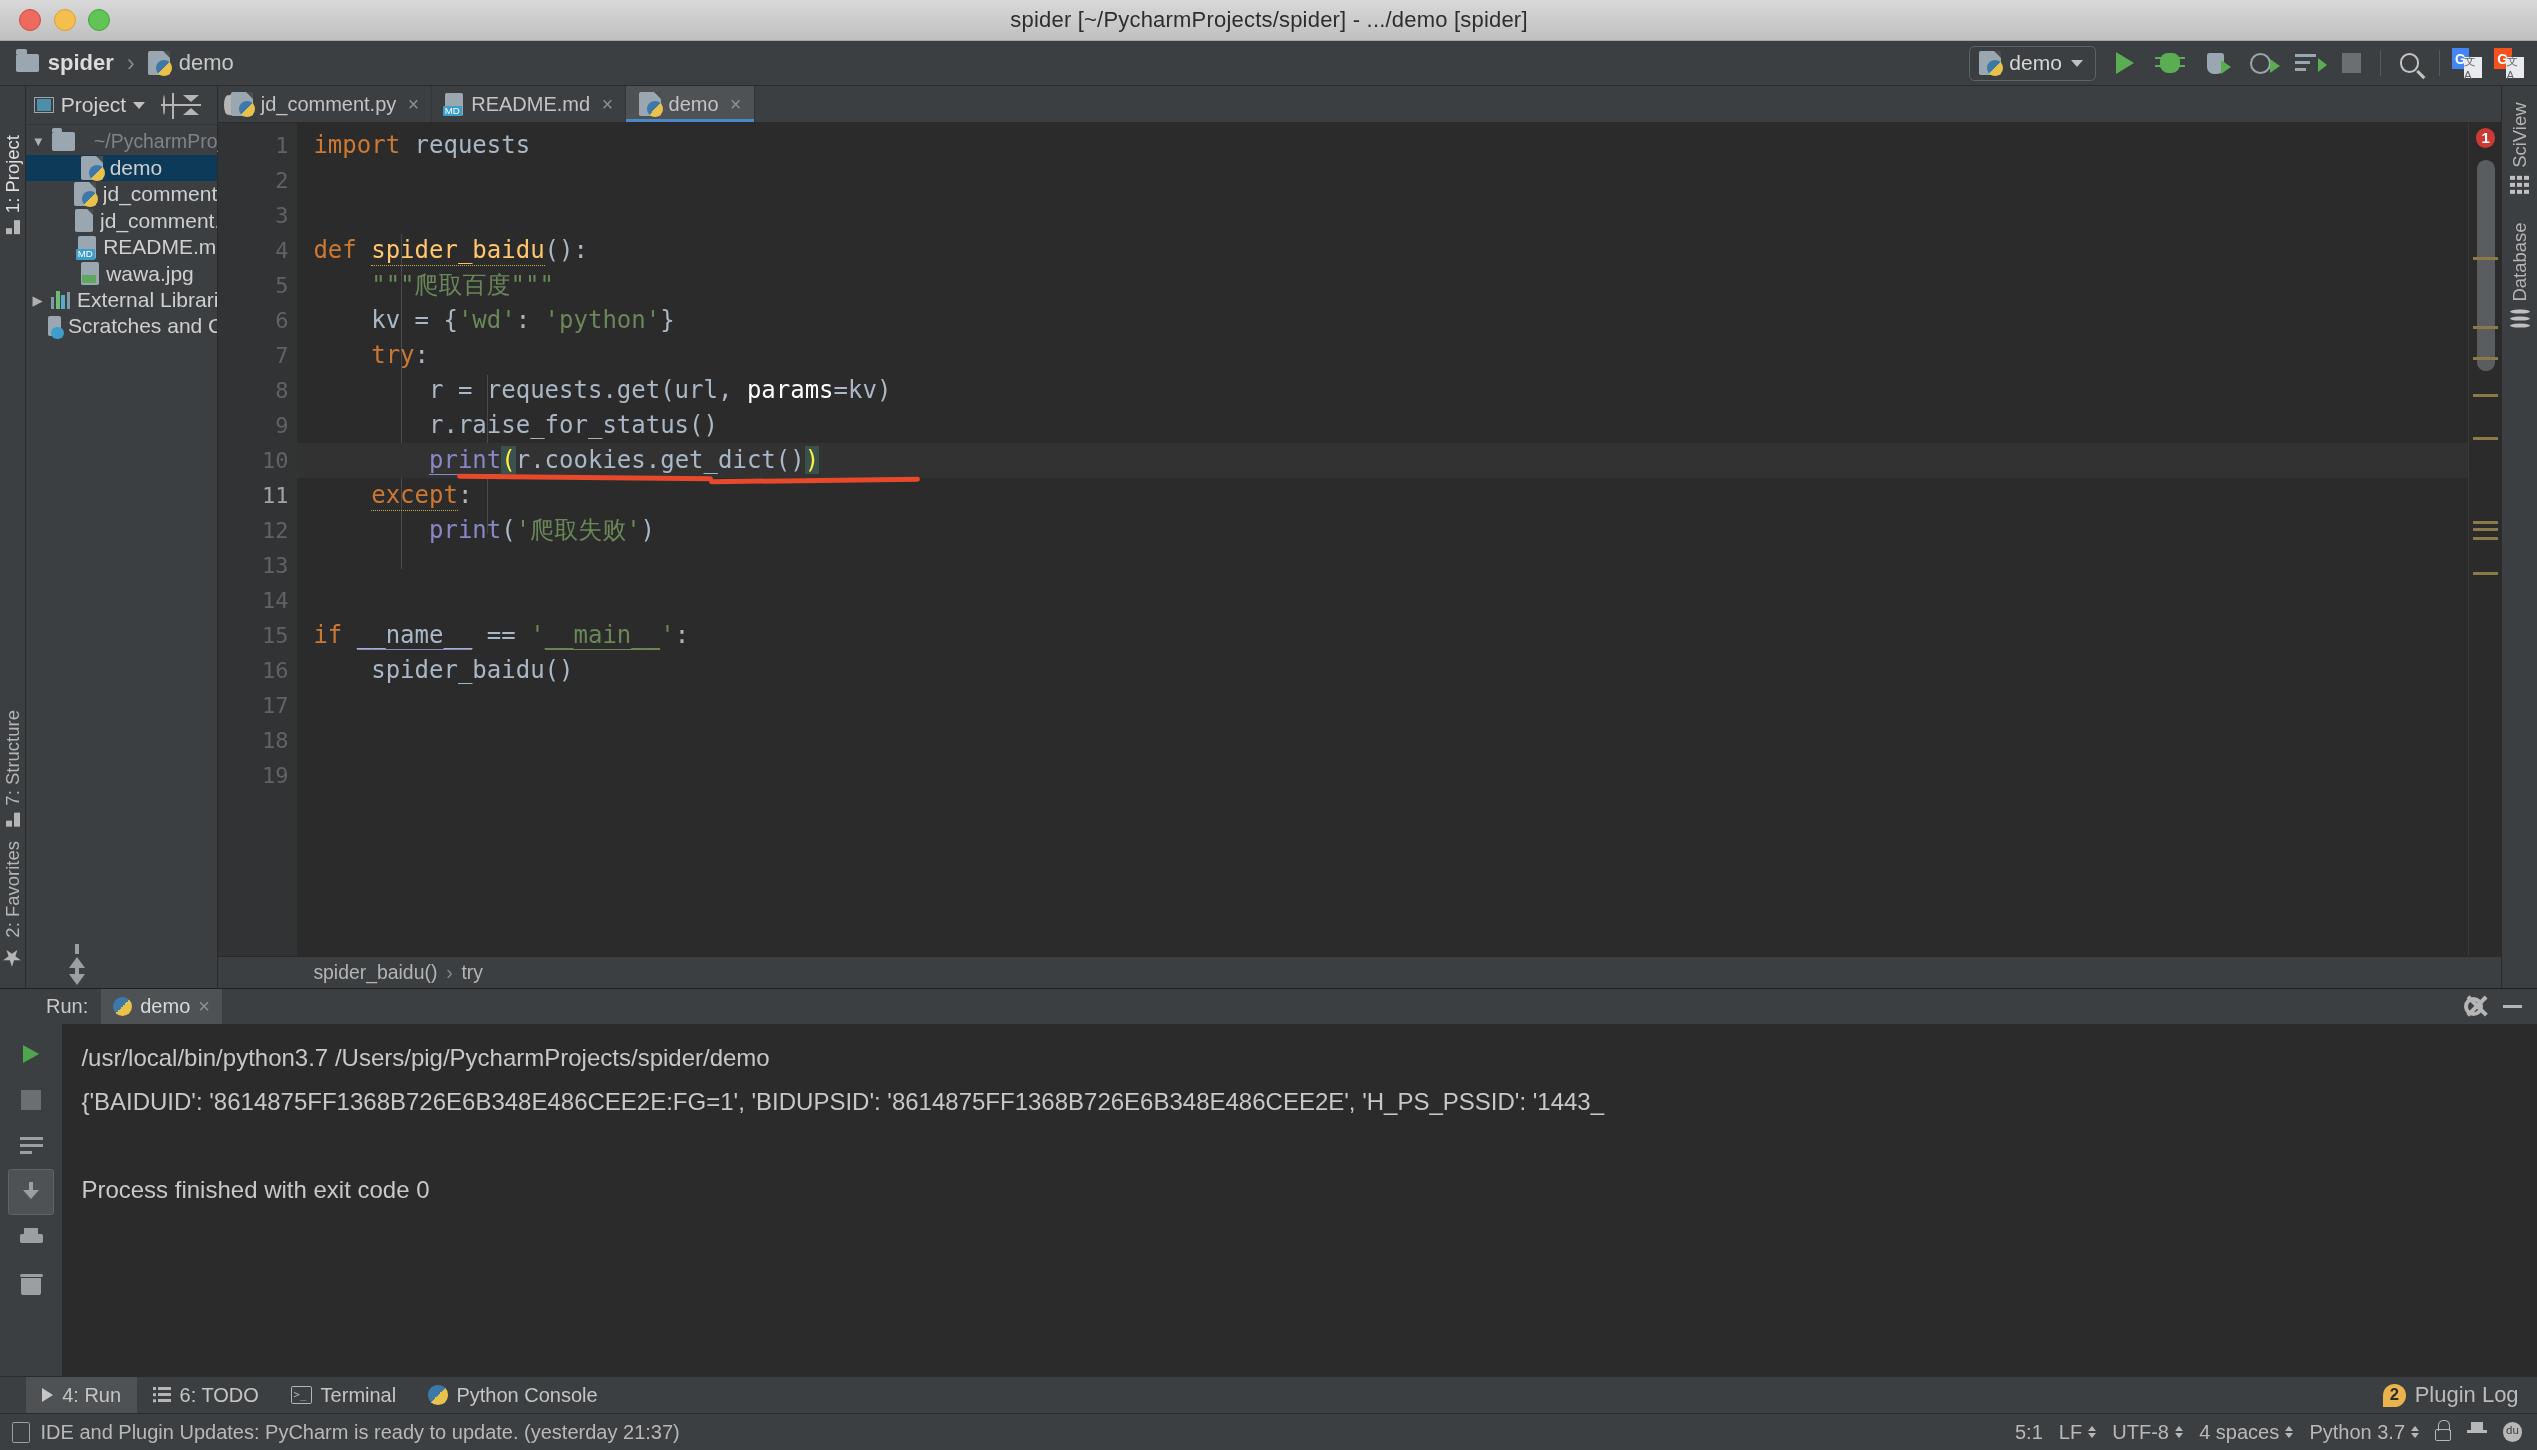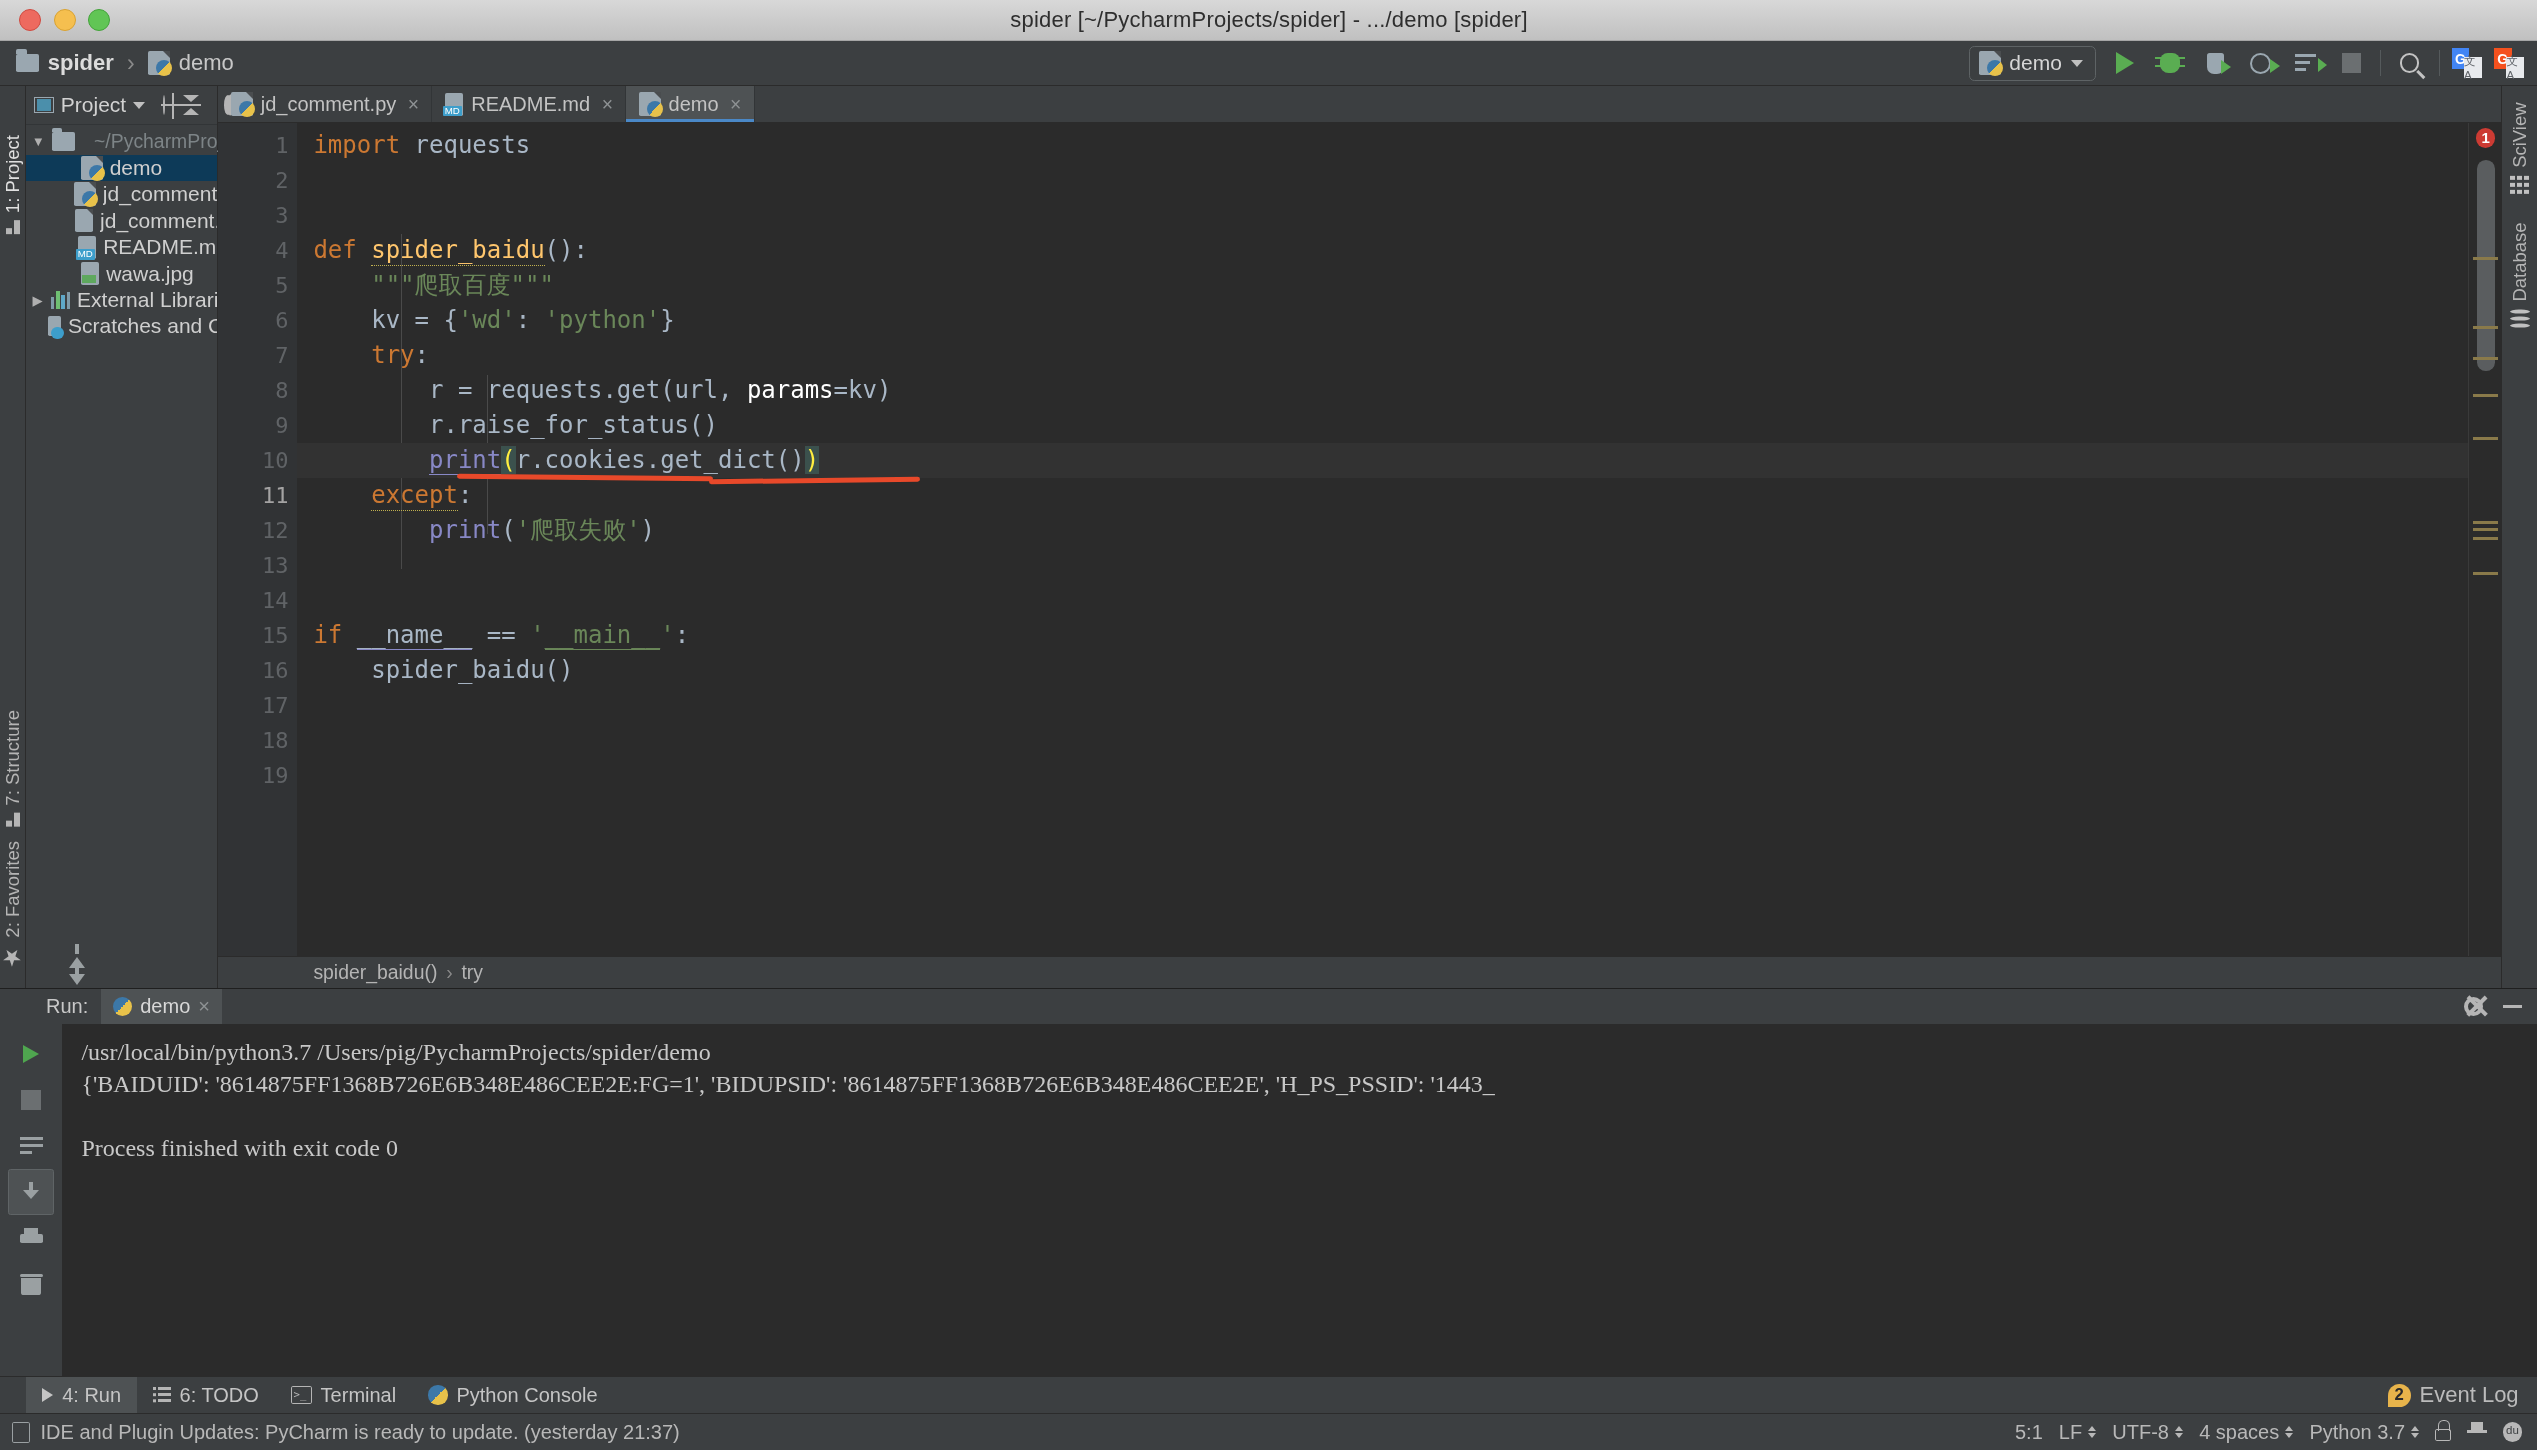--- a/index.html
+++ b/index.html
@@ -210,22 +210,22 @@
   .wrap-ico i:nth-child(1){top:0;width:23px;} .wrap-ico i:nth-child(2){top:7px;width:23px;} .wrap-ico i:nth-child(3){top:14px;width:12.3px;}
   .scrolldn{width:21px;height:21px;position:relative;}
   .scrolldn:before{content:"";position:absolute;left:8.8px;top:0;width:3.5px;height:11.5px;background:#9aa0a2;}
   .scrolldn:after{content:"";position:absolute;left:2.6px;top:8.8px;border-left:8px solid transparent;border-right:8px solid transparent;border-top:9.7px solid #9aa0a2;}
   .print-ico{width:23px;height:19.4px;position:relative;}
   .print-ico:before{content:"";position:absolute;left:0;top:5.3px;width:23px;height:9.7px;background:#9aa0a2;border-radius:1.8px;}
   .print-ico:after{content:"";position:absolute;left:4.4px;top:0;width:14px;height:6.2px;background:#9aa0a2;}
   .trash-ico{width:19.4px;height:21px;position:relative;}
   .trash-ico:before{content:"";position:absolute;left:0;top:4.4px;width:19.4px;height:16.7px;background:#9aa0a2;border-radius:0 0 2.6px 2.6px;}
   .trash-ico:after{content:"";position:absolute;left:-1.8px;top:0;width:23px;height:3.5px;background:#9aa0a2;border-radius:1.8px;}
-  .console{flex:1 1 auto;padding:12.3px 0 0 19.4px;font-family:Liberation Serif, serif;font-size:24px;color:#c8c8c8;
-           white-space:pre;overflow:hidden;line-height:32px;}
+  .console{flex:1 1 auto;padding:12.3px 0 0 19.4px;font-family:Liberation Sans, sans-serif;font-size:24px;color:#c8c8c8;
+           white-space:pre;overflow:hidden;line-height:44px;}
 
   
   .bottombar{height:37px;flex:0 0 37px;background:#3c3f41;display:flex;align-items:center;padding-left:26.4px;gap:0;border-top:0.9px solid #2b2b2b;}
   .bb-item{display:flex;align-items:center;gap:8.8px;height:37px;padding:0 16px;font-size:20px;color:#c5c5c5;}
   .bb-item.active{background:#4e5254;}
   .bb-right{margin-left:auto;display:flex;align-items:center;gap:8.8px;padding-right:19.4px;}
   .badge{background:#e8b44b;color:#2b2b2b;border-radius:50% 50% 50% 0;width:23px;height:23px;font-size:16.7px;font-weight:bold;
          display:flex;align-items:center;justify-content:center;}
   .tri-sm{width:0;height:0;border-top:7px solid transparent;border-bottom:7px solid transparent;border-left:11.5px solid #c5c5c5;}
   .list-ico{width:17.6px;height:16px;position:relative;}
@@ -621,21 +621,21 @@
     <div class="bb-item">
       <span class="term-ico"></span>
       <span>Terminal</span>
     </div>
     <div class="bb-item">
       <span class="pyc-ico"></span>
       <span>Python Console</span>
     </div>
     <div class="bb-right">
       <span class="badge">2</span>
-      <span>Event Log</span>
+      <span>Plugin Log</span>
     </div>
   </div>
 
   <div class="statusbar">
     <span class="sb-ico"></span>
     <span>IDE and Plugin Updates: PyCharm is ready to update. (yesterday 21:37)</span>
     <div class="sb-right">
       <span class="sb-item">5:1</span>
       <span class="sb-item">
         <span>LF</span>

